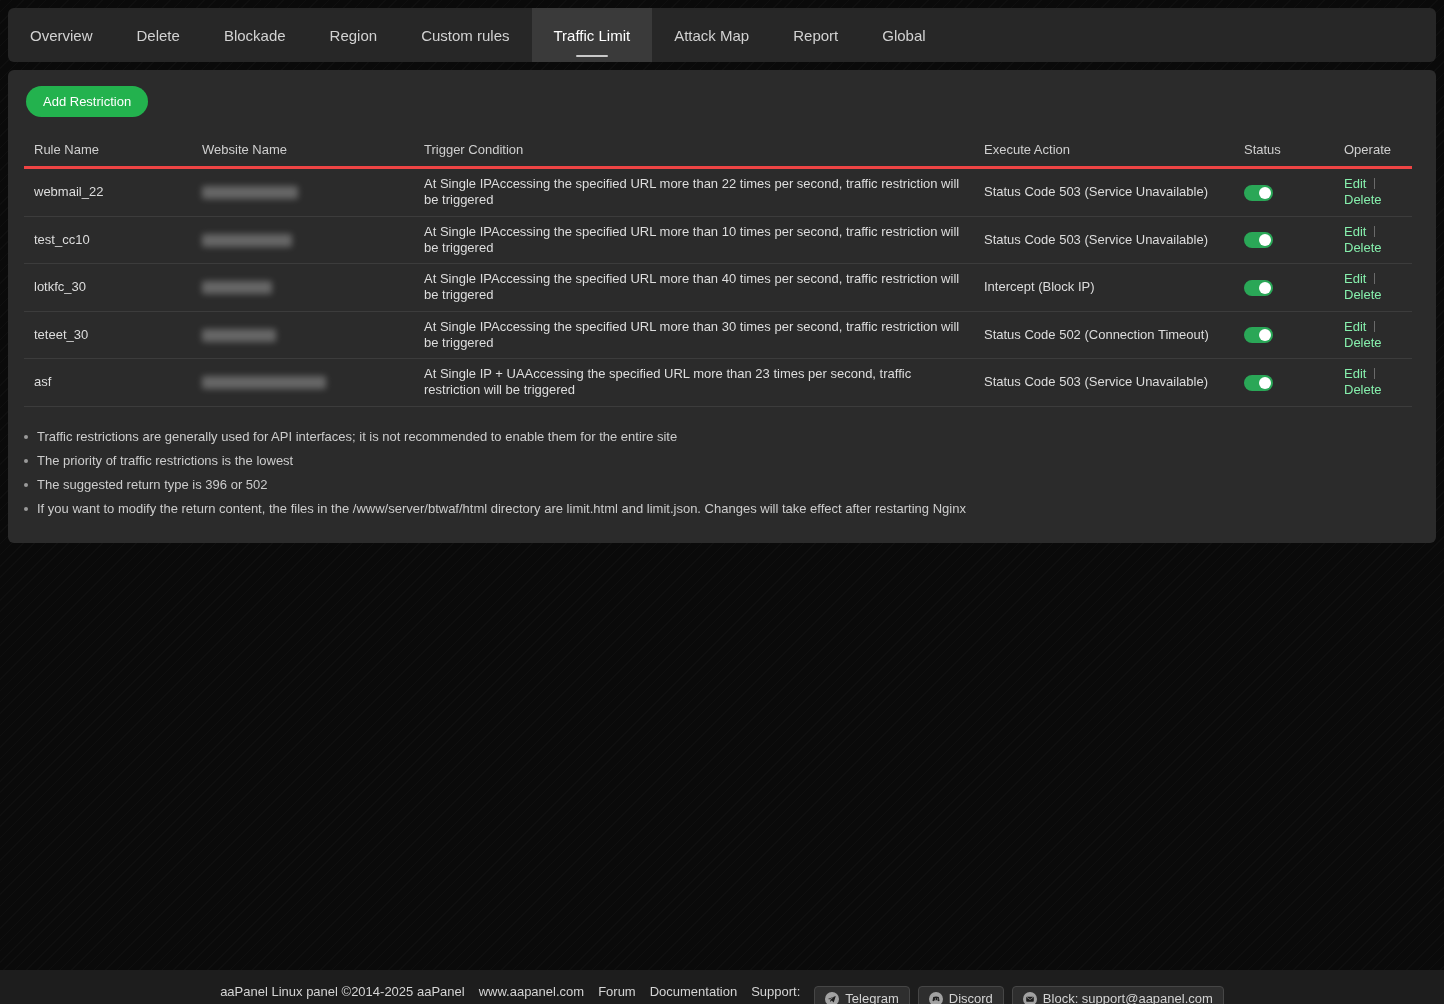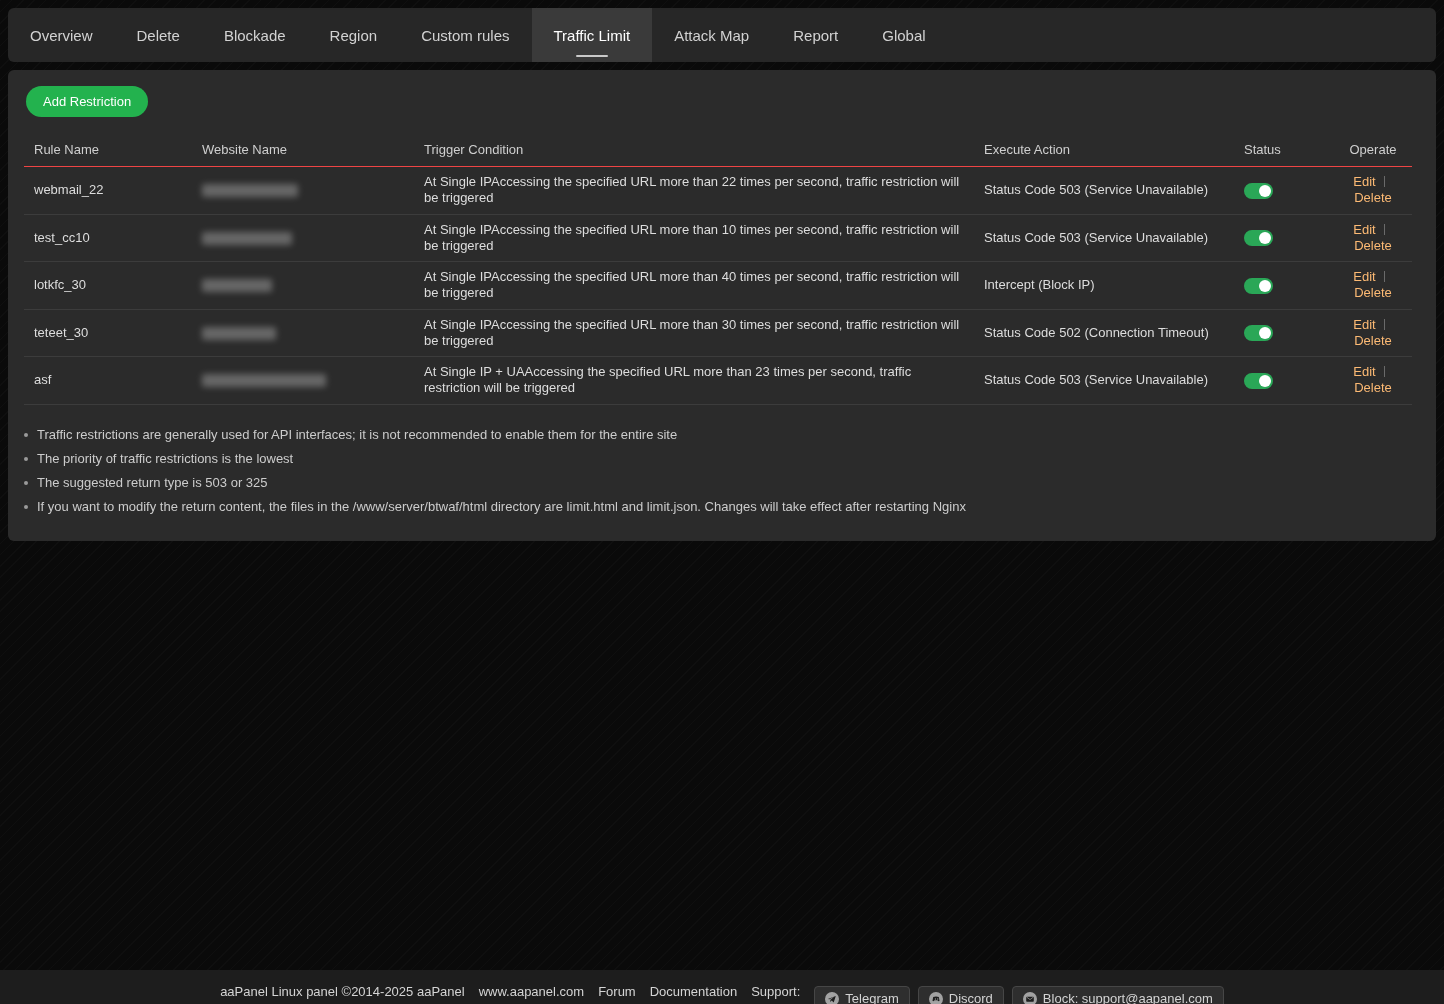--- a/index.html
+++ b/index.html
@@ -41,41 +41,41 @@
 
   table.rules { width:100%; border-collapse:collapse; margin-top:16px; table-layout:fixed; }
   table.rules col.c-rule    { width:168px; }
   table.rules col.c-site    { width:222px; }
   table.rules col.c-trigger { width:560px; }
   table.rules col.c-action  { width:260px; }
   table.rules col.c-status  { width:100px; }
   table.rules col.c-operate { width:auto;  }
   table.rules th {
     text-align:left; font-weight:normal; font-size:13px; color:#cfcfcf;
-    padding:9px 10px; border-bottom:1px solid #ef4444; white-space:nowrap;
-  }
-  table.rules th.r, table.rules td.r { text-align:center; }
+    padding:9px 10px; border-bottom:3px solid #ef4444; white-space:nowrap;
+  }
+  table.rules th.r, table.rules td.r { text-align:left; }
   table.rules td {
     font-size:13px; color:#dddddd; padding:7px 10px; vertical-align:middle;
     border-bottom:1px solid #3c3c3c; line-height:1.25;
   }
   .redacted {
     display:inline-block; height:13px; border-radius:2px;
     background:#7a7a7a; opacity:.75; filter:blur(3px); vertical-align:middle;
   }
   
   .toggle {
     display:inline-block; width:29px; height:16px; border-radius:8px;
     background:#2aa757; position:relative; cursor:pointer; vertical-align:middle;
   }
   .toggle::after {
     content:""; position:absolute; top:2px; right:2px; width:12px; height:12px;
     border-radius:50%; background:#ffffff;
   }
-  .op-link { color:#fdba74; cursor:pointer; font-size:13px; }
+  .op-link { color:#86efac; cursor:pointer; font-size:13px; }
   .op-sep { display:inline-block; width:1px; height:11px; background:#6a6a6a; margin:0 8px; vertical-align:-1px; }
 
   
   .notes { margin-top:18px; list-style:none; }
   .notes li {
     position:relative; padding-left:13px; font-size:13px; color:#cccccc;
     line-height:24px;
   }
   .notes li::before {
     content:""; position:absolute; left:0; top:10px; width:4px; height:4px;
@@ -192,21 +192,21 @@
             <span class="op-link">Edit</span><span class="op-sep"></span><span class="op-link">Delete</span>
           </td>
         </tr>
 
       </tbody>
     </table>
 
     <ul class="notes">
       <li>Traffic restrictions are generally used for API interfaces; it is not recommended to enable them for the entire site</li>
       <li>The priority of traffic restrictions is the lowest</li>
-      <li>The suggested return type is 503 or 325</li>
+      <li>The suggested return type is 396 or 502</li>
       <li>If you want to modify the return content, the files in the /www/server/btwaf/html directory are limit.html and limit.json. Changes will take effect after restarting Nginx</li>
     </ul>
   </section>
 
   <footer class="footer">
     <span>aaPanel Linux panel ©2014-2025 aaPanel</span>
     <span class="flink">www.aapanel.com</span>
     <span class="flink">Forum</span>
     <span class="flink">Documentation</span>
     <span>Support:</span>

